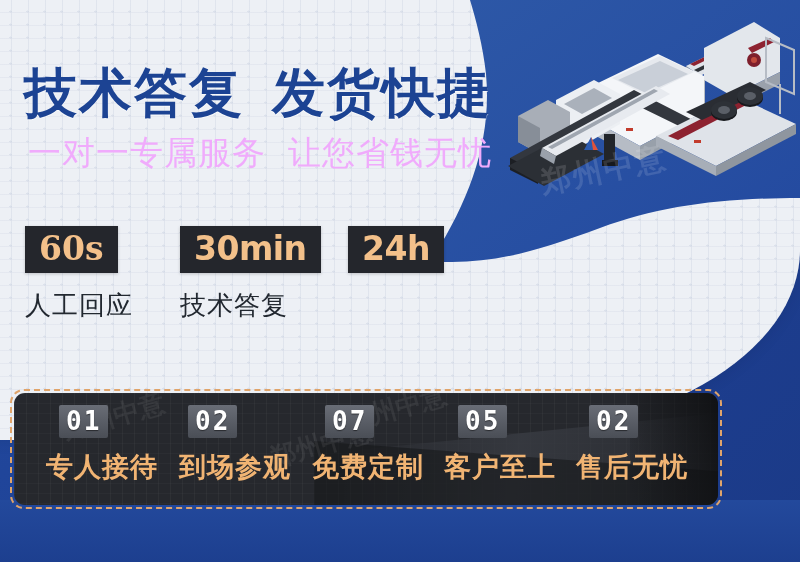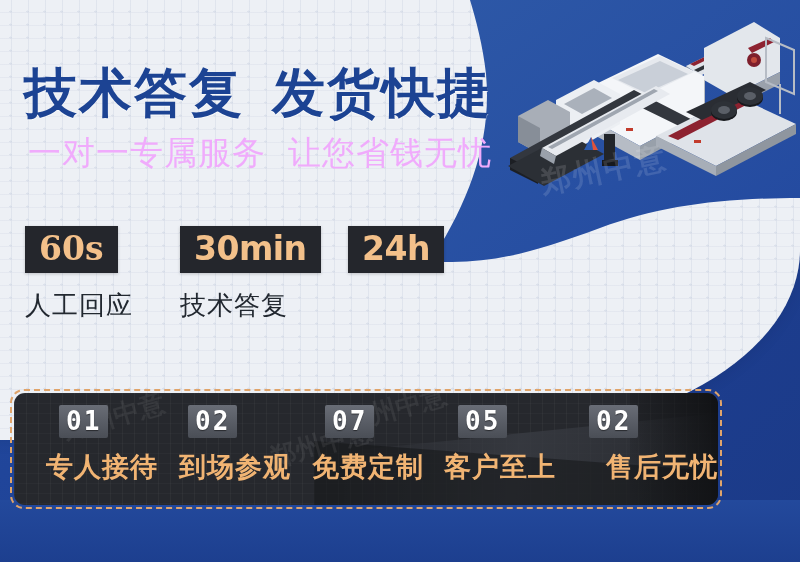--- a/index.html
+++ b/index.html
@@ -165,21 +165,21 @@
   .n1{left:45px;} .n2{left:174px;text-align:center;} .n3{left:311px;} .n4{left:444px;} .n5{left:575px;}
 
   .label-row{
     position:absolute;left:0;top:56px;width:100%;
     text-align:left;white-space:nowrap;
     font-size:27px;font-weight:700;color:#f1b473;
     font-family:"DejaVu Sans","Liberation Sans",sans-serif;
     letter-spacing:1px;
   }
   .label-row .lbl{position:absolute;top:0;}
-  .l1{left:32px;} .l2{left:165px;} .l3{left:298px;} .l4{left:430px;} .l5{left:592px;}
+  .l1{left:32px;} .l2{left:165px;} .l3{left:298px;} .l4{left:430px;} .l5{left:562px;}
 
   .bottom-blue{
     position:absolute;left:0;bottom:0;width:800px;height:62px;
     background:linear-gradient(180deg,#23499c,#1d3f8f);
   }
 </style>
 </head>
 <body>
 
 <div id="banner">

